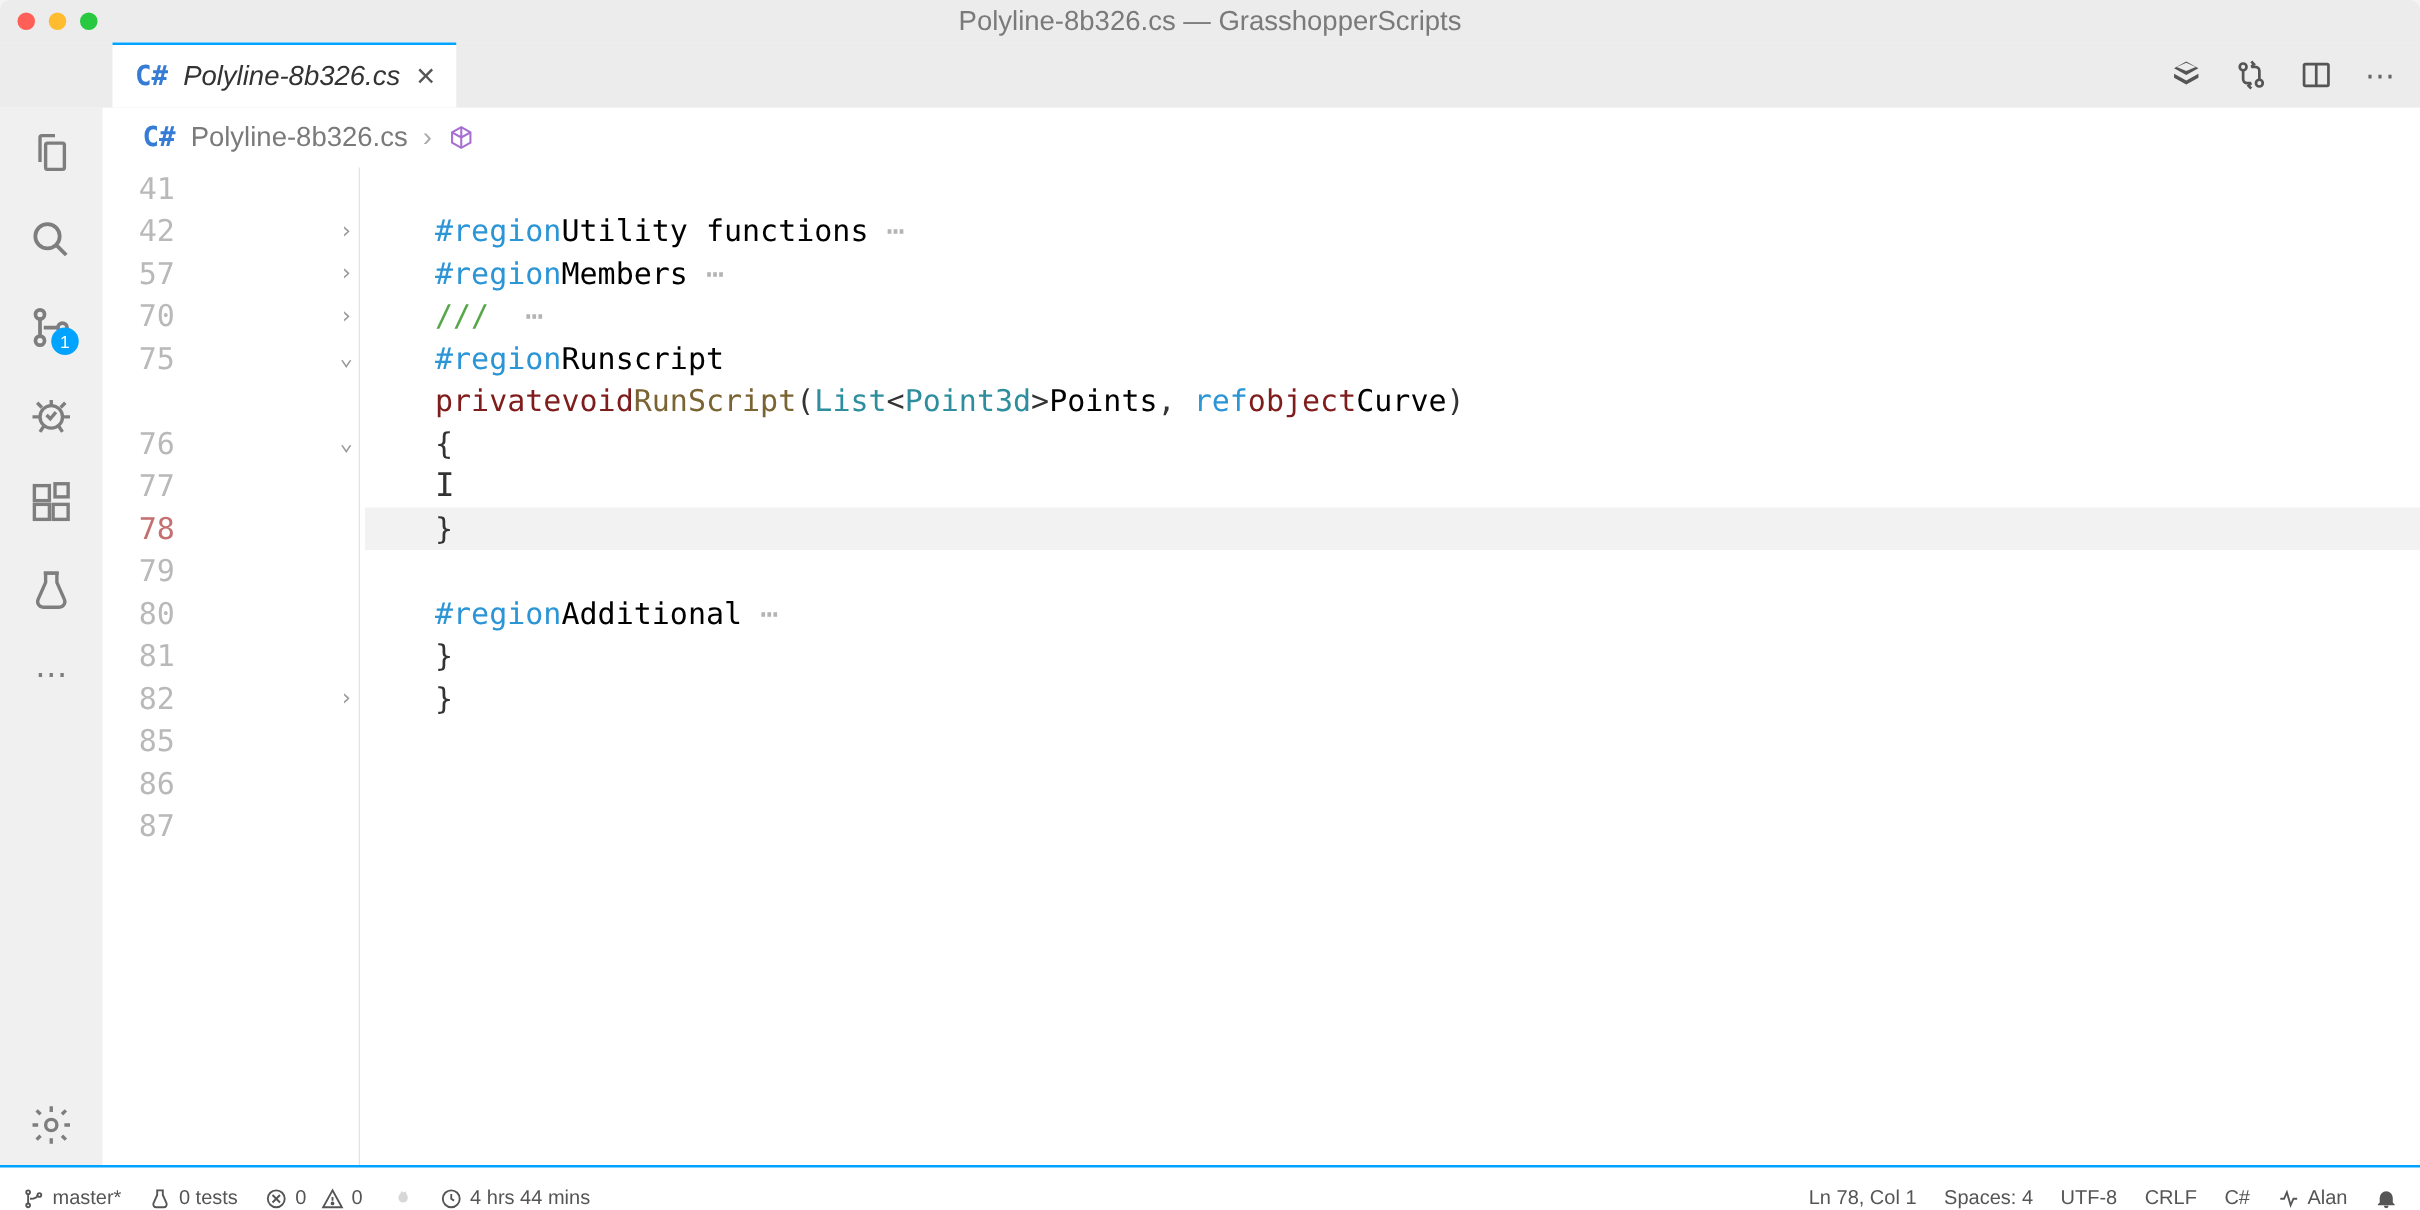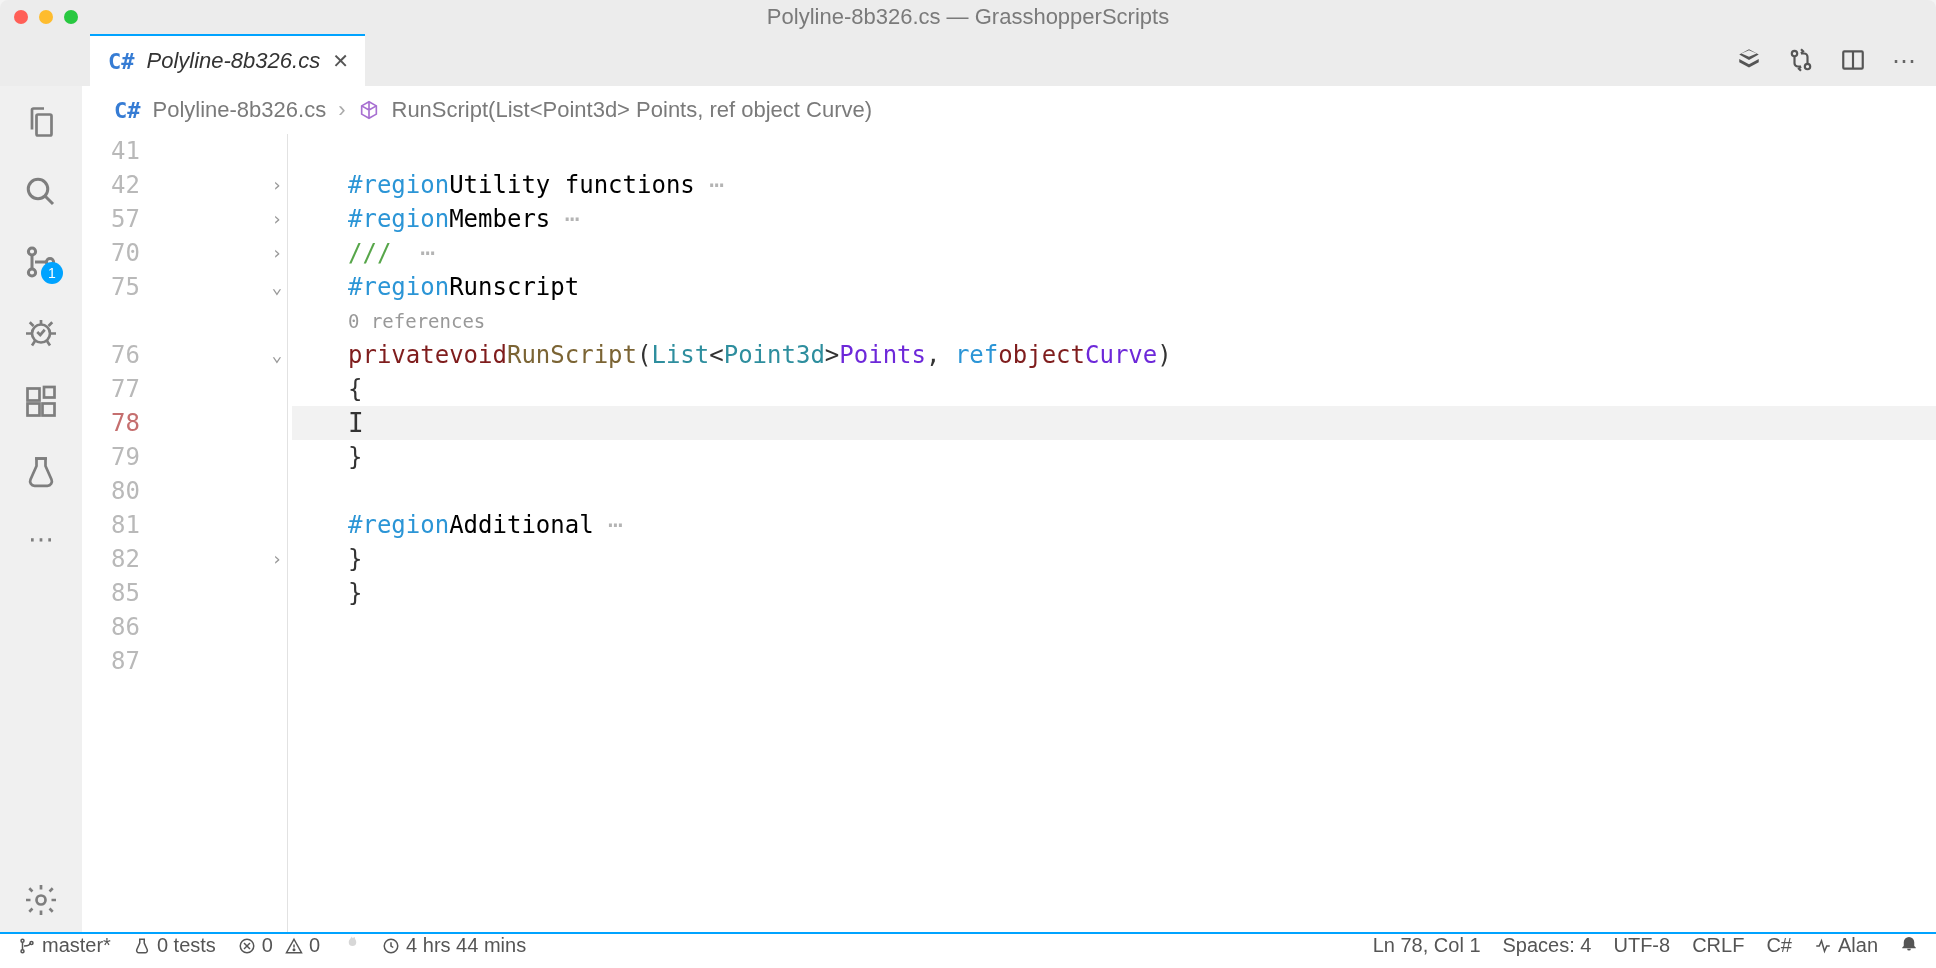--- a/index.html
+++ b/index.html
@@ -39,29 +39,29 @@
 .code-col { flex:1; position:relative; }
 .row { height:34px; display:flex; align-items:center;}
 .gnum { padding-right:0; }
 .gnum.current { color:#c56f6f; }
 .fold-ic { color:#999; font-size:18px; width:100%; text-align:center; cursor:pointer;}
 .codeline { padding-left:56px; white-space:pre; position:relative; }
 .hl-row { position:absolute; left:0; right:0; height:34px; background:#f2f2f2; }
 .tok-keyword{color:#7f1d1d;} .tok-region{color:#2b95d6;} .tok-regionname{color:#000000;}
 .tok-comment{color:#57a64a;} .tok-doctag{color:#888;}
 .tok-codelens{color:#999; font-size:19px;} .tok-class{color:#2e8e9e;} .tok-method{color:#7b6434;}
-.tok-punct{color:#333;} .tok-ident{color:#6d28d9;}
+.tok-punct{color:#333;} .tok-ident{color:#000000;}
 .tok-ellipsis{color:#b4b4b4;}
 .tok-ref{color:#2b95d6;}
 
 .cursor { display:inline-block; vertical-align:middle; font-size:26px; color:#333; }
 
 .minimark { position:absolute; right:0; top:280px; width:8px; height:8px; background:#e24f67; }
 
-.statusbar { height:36px; background:#fff; border-top:2px solid #00a3ff; display:flex; align-items:flex-start; font-size:20px; color:#555; padding:0 18px; gap:22px; }
+.statusbar { height:36px; background:#fff; border-top:2px solid #00a3ff; display:flex; align-items:flex-end; font-size:16px; color:#555; padding:0 18px; gap:22px; }
 .statusbar .grow { flex:1; }
 .sb-item { display:flex; align-items:center; gap:6px; }
 .sb-ic { width:18px; height:18px; }
 svg { display:block; }
 </style>
 </head>
 <body>
 
 <div class="window">
 
@@ -164,21 +164,20 @@
       <div class="breadcrumb">
         <span class="csharp-badge" style="font-style:normal;">C#</span>
         <span>Polyline-8b326.cs</span>
         <span class="bc-sep">›</span>
         <span class="bc-method-ic">
           <svg width="22" height="22" viewBox="0 0 24 24" fill="none" stroke="currentColor" stroke-width="1.8">
               <path d="M12 3l8 4.5v9L12 21l-8-4.5v-9L12 3z"></path>
               <path d="M12 3v18M4 7.5l8 4.5 8-4.5"></path>
             </svg>
         </span>
-        <span>RunScript(List&lt;Point3d&gt; Points, ref object Curve)</span>
       </div>
 
       <div class="code-area">
         <div class="gutter" id="gutter">
             <div class="row gnum">41</div>
             <div class="row gnum">42</div>
             <div class="row gnum">57</div>
             <div class="row gnum">70</div>
             <div class="row gnum">75</div>
             <div class="row gnum"></div>
@@ -223,21 +222,20 @@
             <div class="row"></div>
             <div class="row"></div>
           </div>
         <div class="code-col" id="codecol">
           <div class="minimark"></div>
         <div class="row codeline" style="padding-left: 56px;">    </div>
             <div class="row codeline" style="padding-left: 56px;">    <span class="tok-region">#region</span> <span class="tok-regionname">Utility functions</span><span class="tok-ellipsis"> ⋯</span></div>
             <div class="row codeline" style="padding-left: 56px;">    <span class="tok-region">#region</span> <span class="tok-regionname">Members</span><span class="tok-ellipsis"> ⋯</span></div>
             <div class="row codeline" style="padding-left: 56px;">    <span class="tok-comment">/// </span><span class="tok-doctag"><summary><span class="tok-ellipsis"> ⋯</span></summary></span></div>
             <div class="row codeline" style="padding-left: 56px;">    <span class="tok-region">#region</span> <span class="tok-regionname">Runscript</span></div>
-            <div class="row codeline" style="padding-left: 56px;">    <span class="tok-codelens">0 references</span></div>
             <div class="row codeline" style="padding-left: 56px;">    <span class="tok-keyword">private</span> <span class="tok-keyword">void</span> <span class="tok-method">RunScript</span><span class="tok-punct">(</span><span class="tok-class">List</span><span class="tok-punct">&lt;</span><span class="tok-class">Point3d</span><span class="tok-punct">&gt;</span> <span class="tok-ident">Points</span><span class="tok-punct">, </span><span class="tok-ref">ref</span> <span class="tok-keyword">object</span> <span class="tok-ident">Curve</span><span class="tok-punct">)</span></div>
             <div class="row codeline" style="padding-left: 56px;">    <span class="tok-punct">{</span></div>
             <div class="hl-row" style="top: 272px;"></div>
             <div class="row codeline" style="padding-left: 56px;">                        <span class="cursor">I</span></div>
             <div class="row codeline" style="padding-left: 56px;">    <span class="tok-punct">}</span></div>
             <div class="row codeline" style="padding-left: 56px;">    </div>
             <div class="row codeline" style="padding-left: 56px;">    <span class="tok-region">#region</span> <span class="tok-regionname">Additional</span><span class="tok-ellipsis"> ⋯</span></div>
             <div class="row codeline" style="padding-left: 56px;">  <span class="tok-punct">}</span></div>
             <div class="row codeline" style="padding-left: 56px;"><span class="tok-punct">}</span></div>
             <div class="row codeline" style="padding-left: 56px;"></div>

